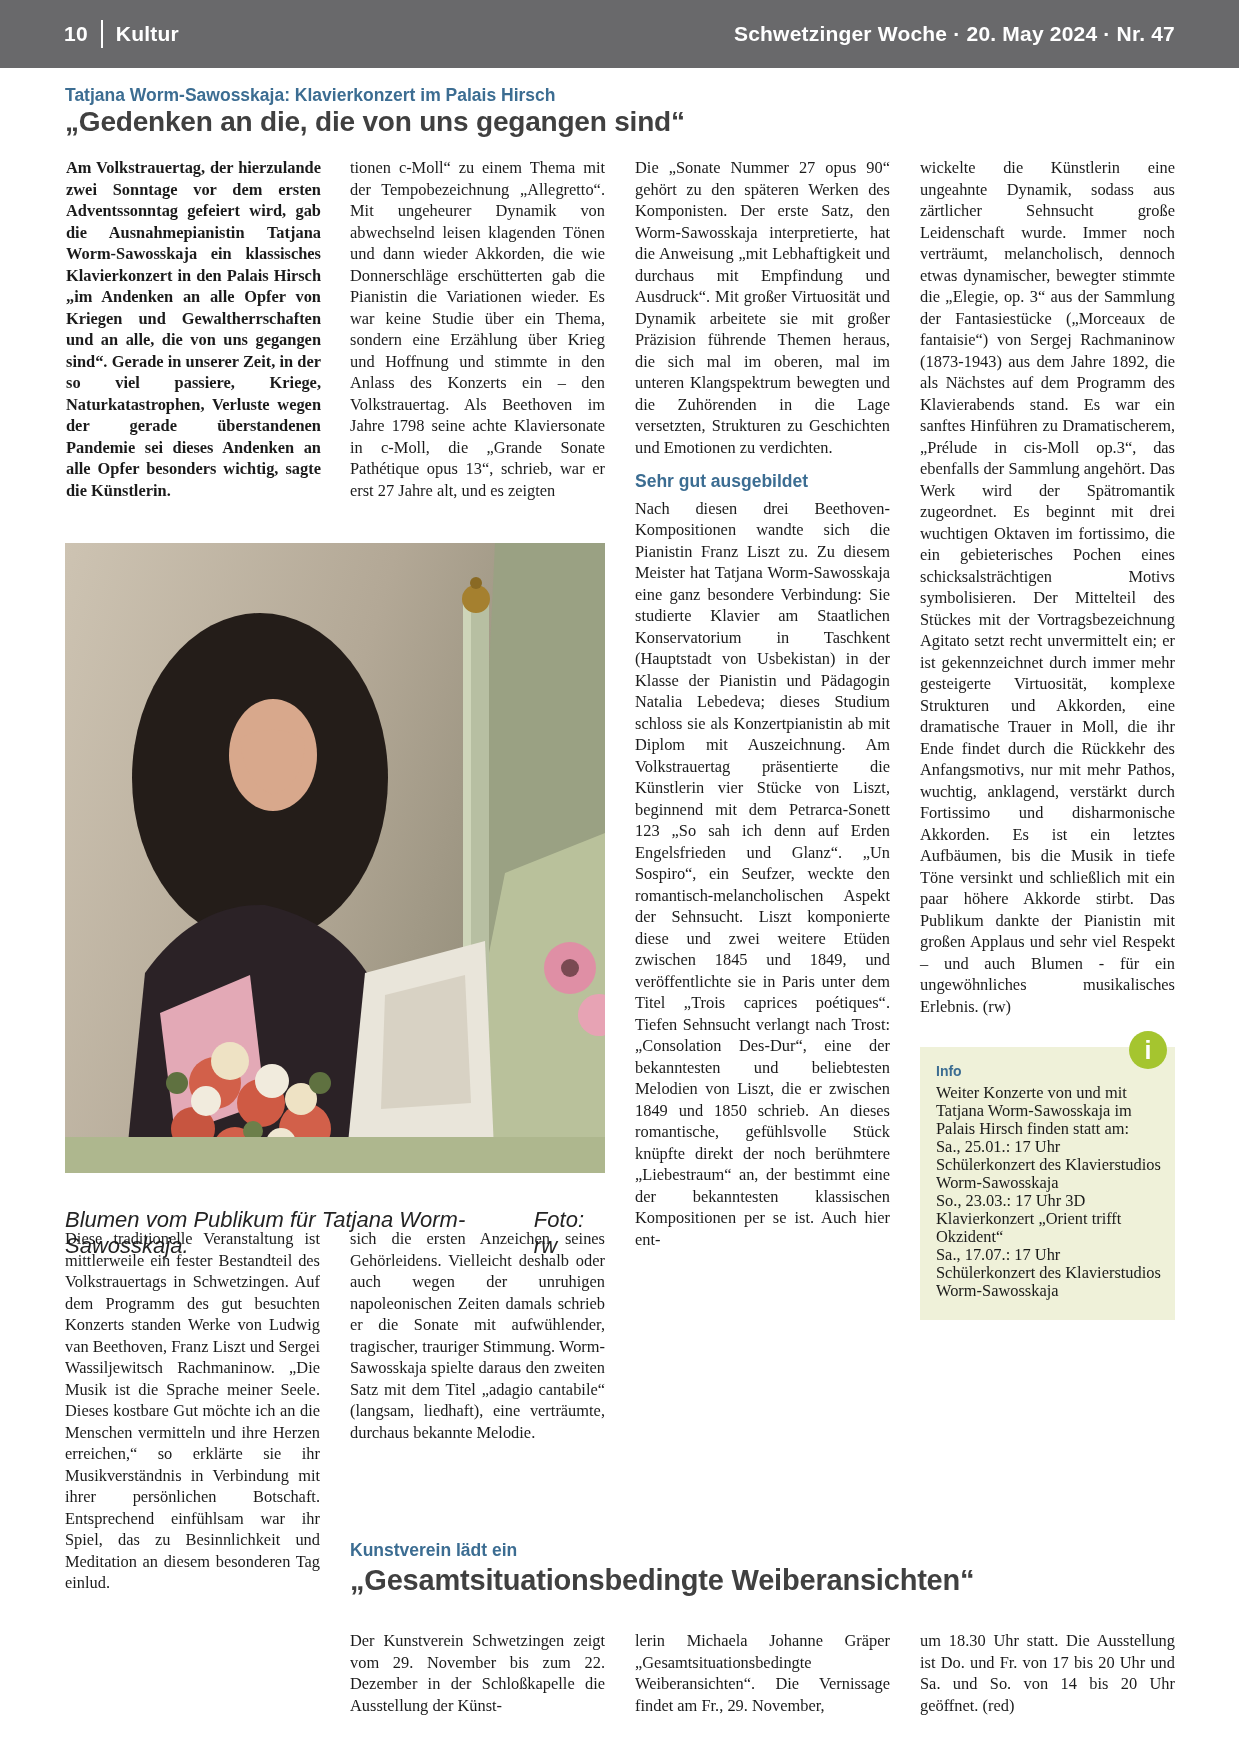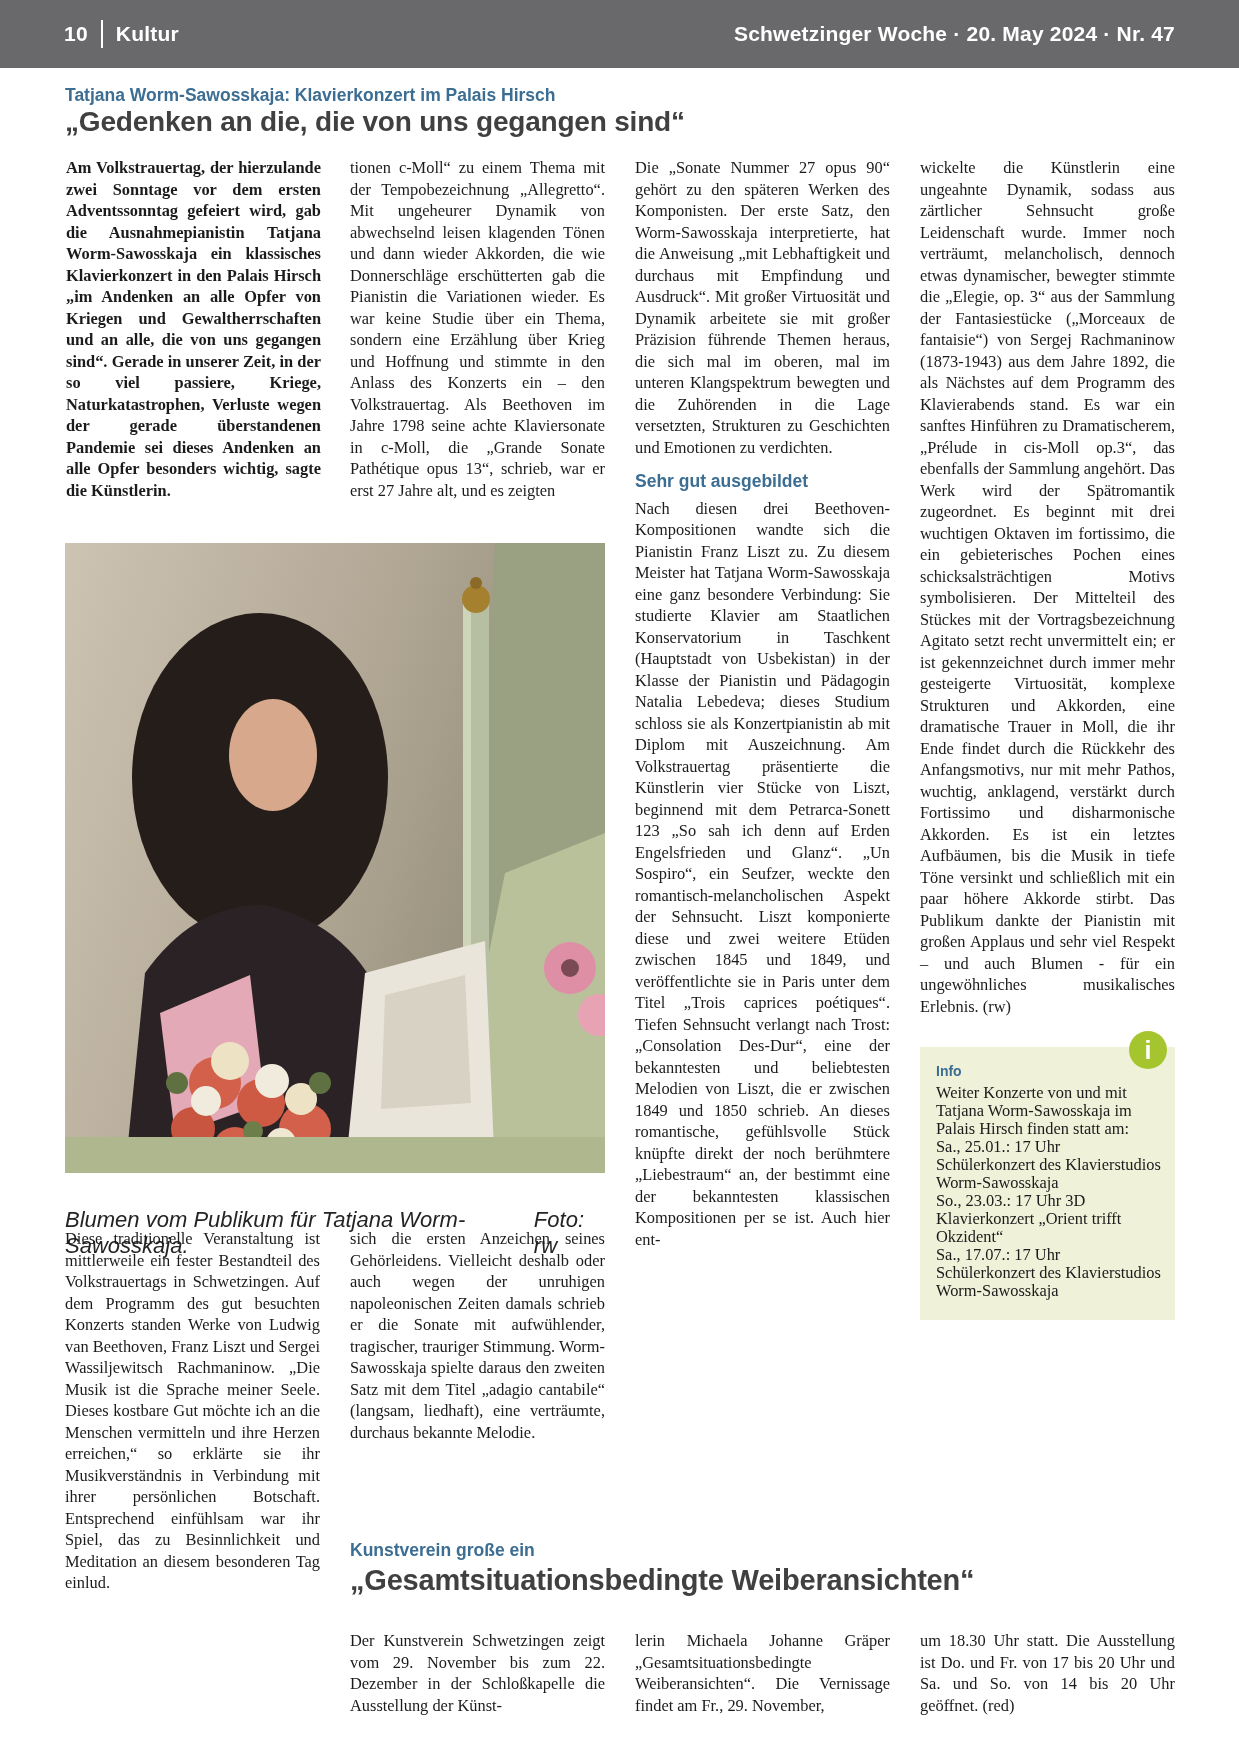--- a/index.html
+++ b/index.html
@@ -172,21 +172,21 @@
   </div>
 
   <div class="bodycol" id="bottom-left">
     <p>Diese traditionelle Veranstaltung ist mittlerweile ein fester Bestandteil des Volkstrauertags in Schwetzingen. Auf dem Programm des gut besuchten Konzerts standen Werke von Ludwig van Beethoven, Franz Liszt und Sergei Wassiljewitsch Rachmaninow. „Die Musik ist die Sprache meiner Seele. Dieses kostbare Gut möchte ich an die Menschen vermitteln und ihre Herzen erreichen,“ so erklärte sie ihr Musikverständnis in Verbindung mit ihrer persönlichen Botschaft. Entsprechend einfühlsam war ihr Spiel, das zu Besinnlichkeit und Meditation an diesem besonderen Tag einlud.</p>
   </div>
 
   <div class="bodycol" id="bottom-middle">
     <p>sich die ersten Anzeichen seines Gehörleidens. Vielleicht deshalb oder auch wegen der unruhigen napoleonischen Zeiten damals schrieb er die Sonate mit aufwühlender, tragischer, trauriger Stimmung. Worm-Sawosskaja spielte daraus den zweiten Satz mit dem Titel „adagio cantabile“ (langsam, liedhaft), eine verträumte, durchaus bekannte Melodie.</p>
   </div>
 
-  <div class="kicker" id="kicker2">Kunstverein große ein</div>
+  <div class="kicker" id="kicker2">Kunstverein lädt ein</div>
   <div class="headline" id="headline2">„Gesamtsituationsbedingte Weiberansichten“</div>
 
   <div class="bodycol" id="a2col1">
     <p>Der Kunstverein Schwetzingen zeigt vom 29. November bis zum 22. Dezember in der Schloßkapelle die Ausstellung der Künst-</p>
   </div>
   <div class="bodycol" id="a2col2">
     <p>lerin Michaela Johanne Gräper „Gesamtsituationsbedingte Weiberansichten“. Die Vernissage findet am Fr., 29. November,</p>
   </div>
   <div class="bodycol" id="a2col3">
     <p>um 18.30 Uhr statt. Die Ausstellung ist Do. und Fr. von 17 bis 20 Uhr und Sa. und So. von 14 bis 20 Uhr geöffnet. (red)</p>

